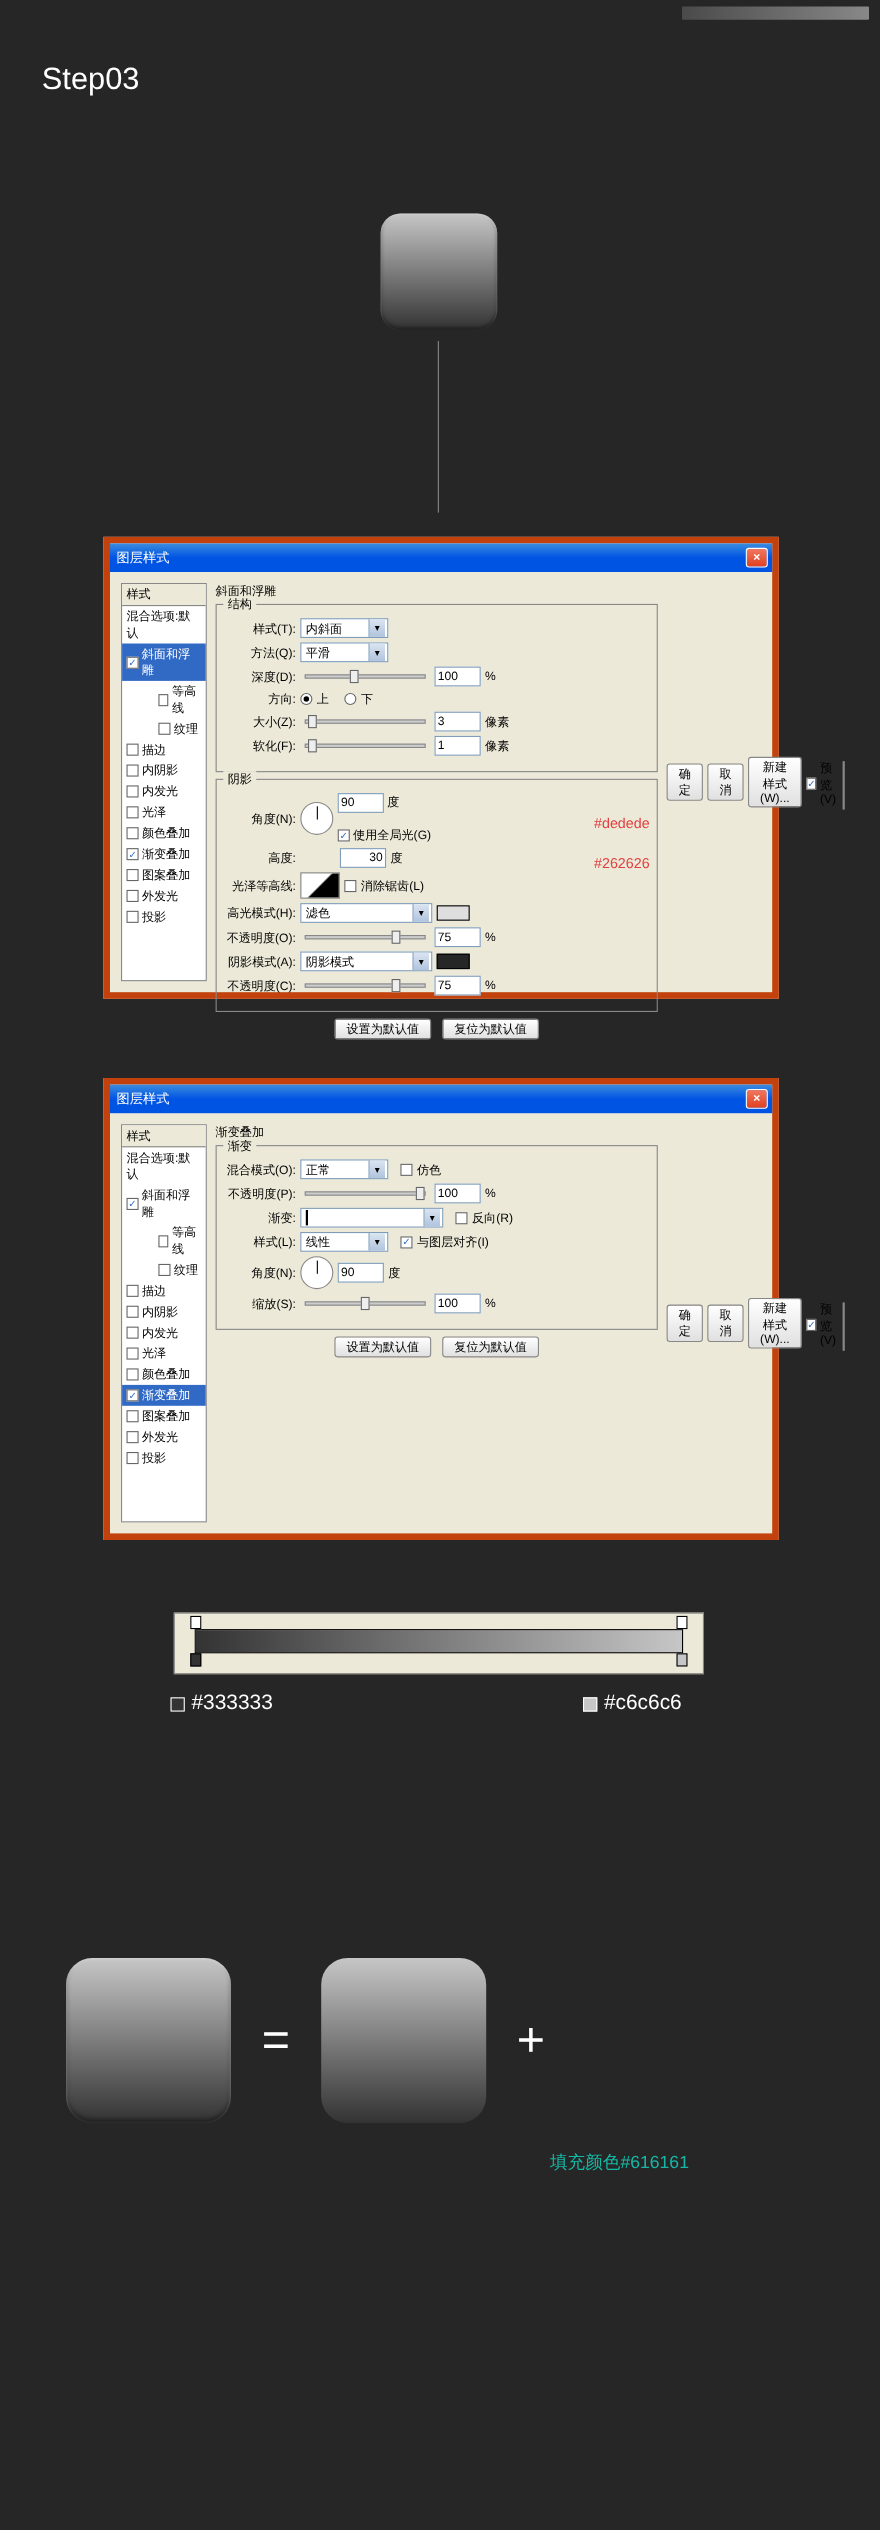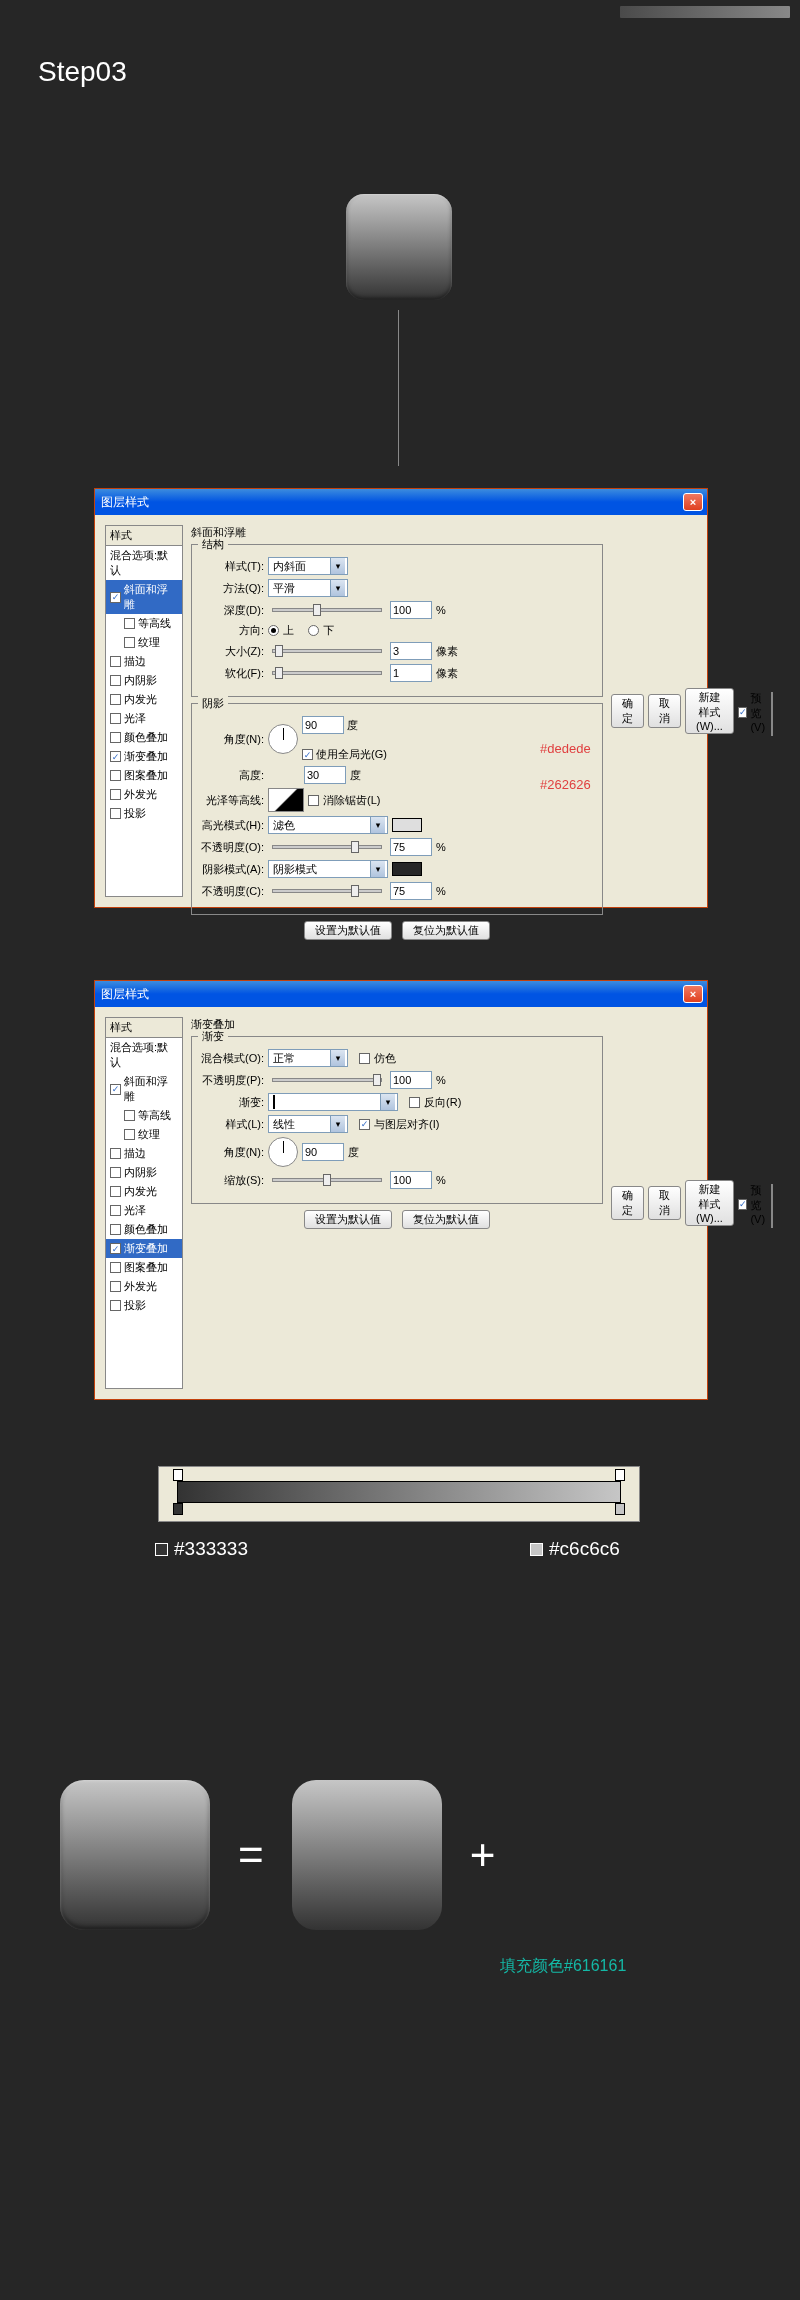--- a/index.html
+++ b/index.html
@@ -2,33 +2,33 @@
 <html><head>
 <meta charset="utf-8">
 <style>
 *{margin:0;padding:0;box-sizing:border-box}
 body{background:#262626;font-family:"Microsoft YaHei",SimSun,Arial,sans-serif;width:800px;min-height:2300px;position:relative}
 .watermark{position:absolute;top:6px;right:10px;width:170px;height:12px;background:linear-gradient(90deg,#4a4a4a,#888);border-radius:1px}
 .step-title{position:absolute;top:56px;left:38px;color:#fff;font-size:28px;font-weight:300}
 .preview-icon{position:absolute;top:194px;left:346px;width:106px;height:106px;border-radius:18px;background:linear-gradient(180deg,#c6c6c6 0%,#333 100%);box-shadow:inset 0 1px 2px rgba(255,255,255,.4),inset 0 -2px 4px rgba(0,0,0,.5)}
 .connector{position:absolute;top:310px;left:398px;width:1px;height:156px;background:#888}
 
-.dialog{position:absolute;left:94px;width:614px;background:#ece9d8;border:1px solid #c2410c;font-size:11px;color:#000}
+.dialog{position:absolute;left:94px;width:614px;background:#ece9d8;border:6px solid #c2410c;font-size:11px;color:#000}
 .dialog1{top:488px;height:420px}
 .dialog2{top:980px;height:420px}
 .titlebar{height:26px;background:linear-gradient(180deg,#3c8cde 0%,#0054e3 50%,#0054e3 100%);display:flex;align-items:center;padding:0 4px;color:#fff}
 .titlebar-text{font-size:12px;flex:1;padding-left:2px}
 .close-btn{width:20px;height:18px;background:linear-gradient(180deg,#f07860 0%,#e04020 100%);border:1px solid #fff;border-radius:3px;display:flex;align-items:center;justify-content:center;color:#fff;font-weight:bold;font-size:11px;cursor:pointer}
 
 .dialog-body{display:flex;padding:10px;gap:8px;height:calc(100% - 26px)}
 .styles-list{width:78px;background:#fff;border:1px solid #888}
 .styles-list .hdr{background:#ece9d8;padding:2px 4px;border-bottom:1px solid #888;font-size:11px}
 .style-item{padding:2px 4px;display:flex;align-items:center;gap:3px;font-size:11px;cursor:pointer}
 .style-item.sel{background:#316ac5;color:#fff}
-.style-item.sub{padding-left:18px}
+.style-item.sub{padding-left:33px}
 .cb{width:11px;height:11px;border:1px solid #666;background:#fff;display:inline-flex;align-items:center;justify-content:center;font-size:9px;color:#316ac5}
 
 .center{flex:1}
 .group{border:1px solid #888;padding:8px 8px 10px;margin-bottom:6px;position:relative}
 .group-title{position:absolute;top:-8px;left:6px;background:#ece9d8;padding:0 4px;font-size:11px}
 .row{display:flex;align-items:center;margin:4px 0;gap:4px;font-size:11px}
 .lbl{text-align:right;width:64px}
 .sel-box{border:1px solid #7f9db9;background:#fff;padding:1px 18px 1px 4px;position:relative;min-width:80px;height:18px;display:flex;align-items:center}
 .sel-box::after{content:"▾";position:absolute;right:2px;top:0;width:14px;height:100%;background:linear-gradient(#dbe5f1,#b0c4de);display:flex;align-items:center;justify-content:center;border-left:1px solid #7f9db9;font-size:9px}
 .inp{border:1px solid #7f9db9;background:#fff;width:42px;height:18px;padding:0 2px;font-size:11px}
@@ -190,21 +190,21 @@
             <div style="display:flex;flex-direction:column;gap:13px">
               <div><input class="inp" value="90" style=""> <span>度</span></div>
               <div style="display:flex;align-items:center;gap:3px">
                 <span class="cb">✓</span>
                 <span>使用全局光(G)</span>
               </div>
             </div>
           </div>
         <div class="row">
             <span class="lbl">高度:</span>
-            <input class="inp" style="margin-left: 36px;" value="30">
+            <input class="inp" style="margin-left: 36px; text-align: right;" value="30">
             <span>度</span>
           </div>
         <div class="row">
             <span class="lbl">光泽等高线:</span>
             <div class="contour-swatch"></div>
             <span class="cb"></span>
             <span>消除锯齿(L)</span>
           </div>
         <div class="row">
             <span class="lbl">高光模式(H):</span>

